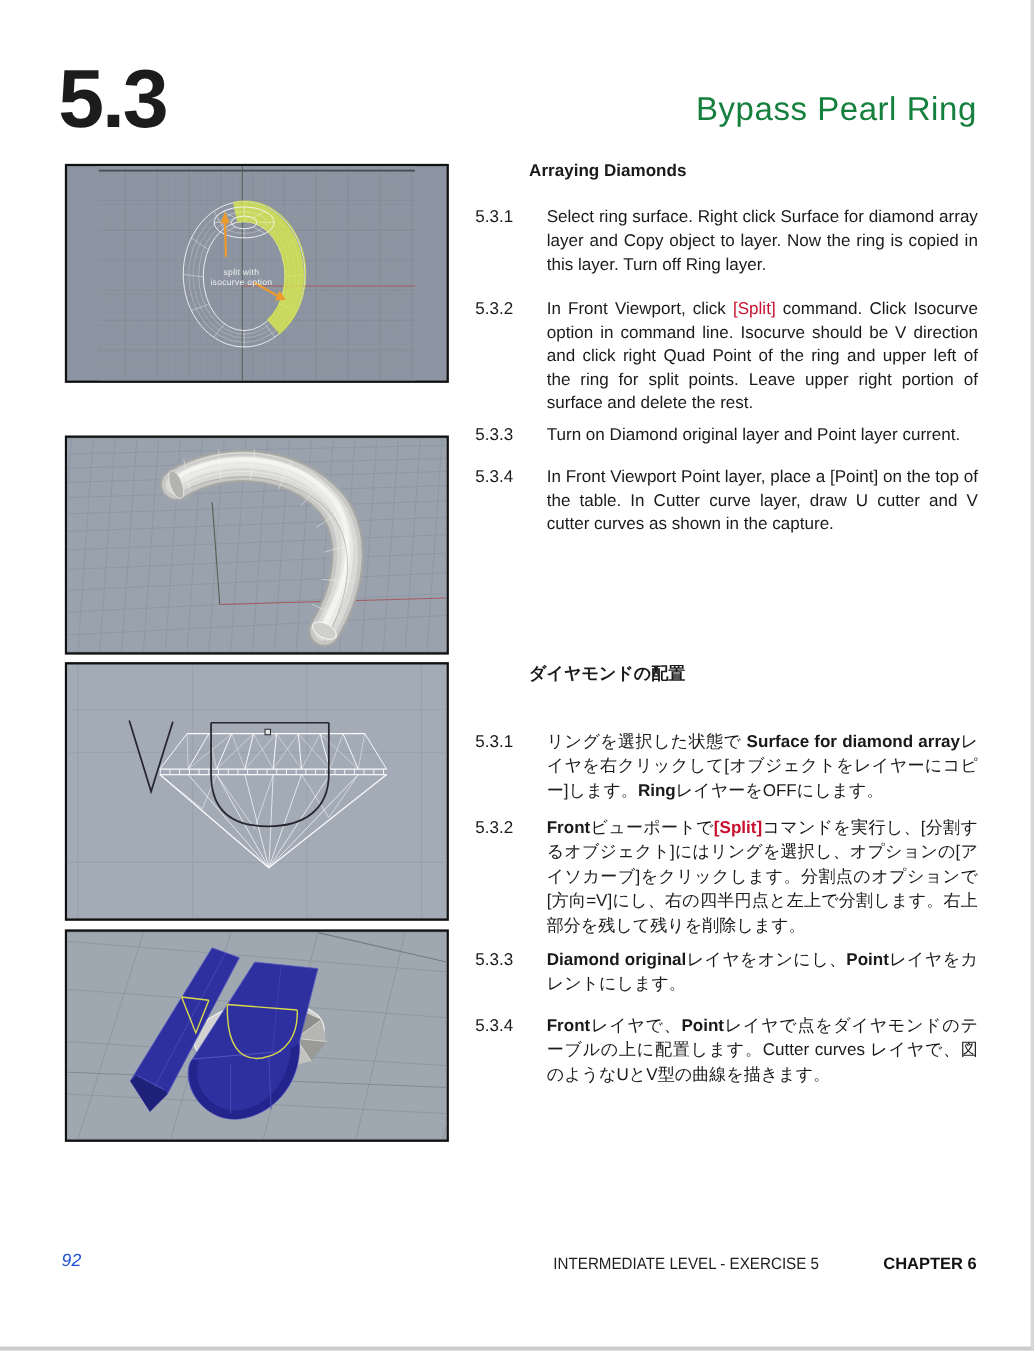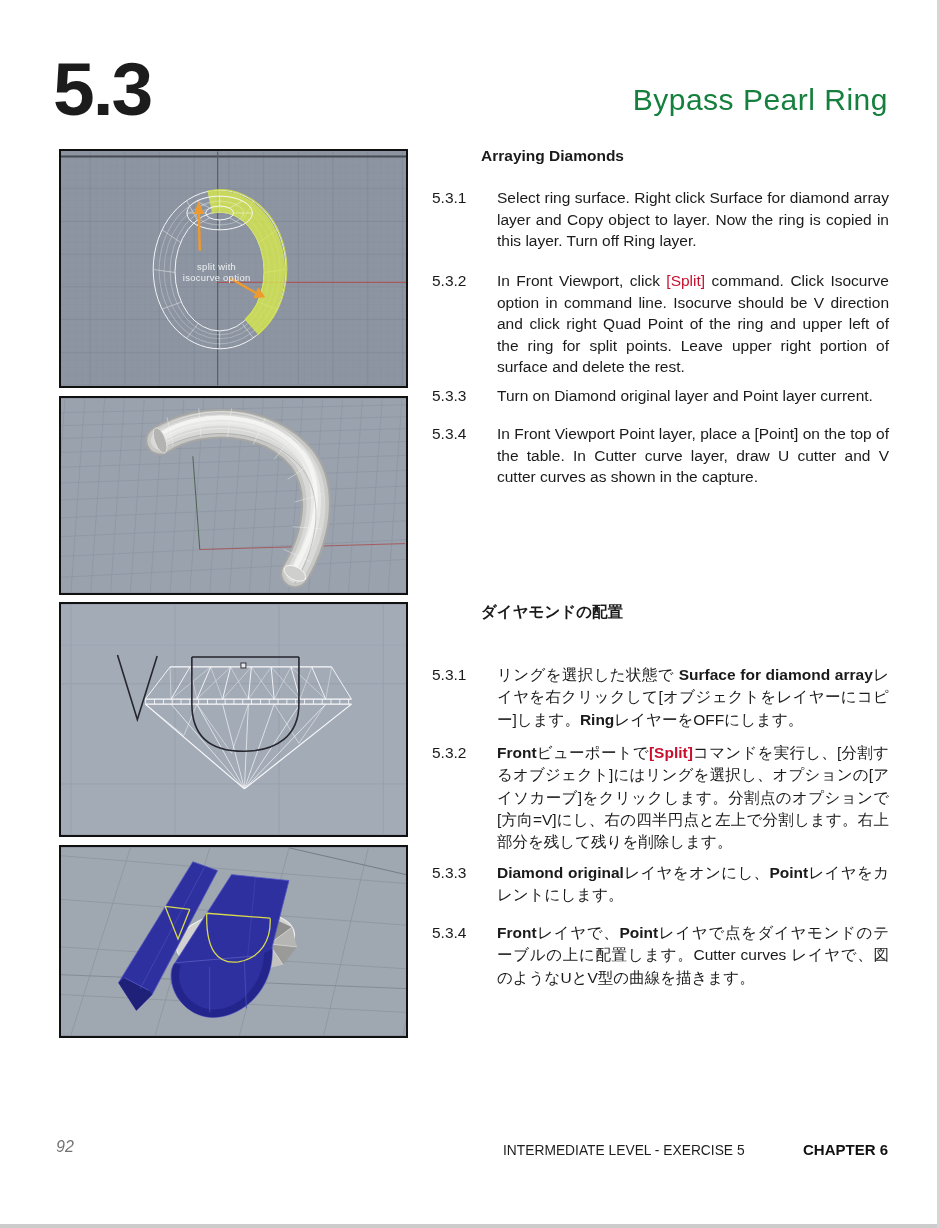--- a/index.html
+++ b/index.html
@@ -10,21 +10,21 @@
 
   
   .section-number{position:absolute;left:53px;top:52px;font-size:75px;line-height:1;
         font-weight:700;letter-spacing:-2px;color:#1c1c1c;}
   .page-title{position:absolute;right:52px;top:85px;font-size:30px;line-height:1;
         color:#15803d;font-weight:400;letter-spacing:.5px;}
 
   
   .figure{position:absolute;left:59px;width:349px;box-sizing:border-box;
           border:2px solid #101010;background:#8c95a1;}
-  #fig1{top:149px;height:239px;}
+  #fig1{top:149px;height:199px;}
   #fig2{top:396px;height:199px;}
   #fig3{top:602px;height:235px;}
   #fig4{top:845px;height:193px;}
   .figure svg{display:block;width:100%;height:100%;}
 
   
   .col-heading{position:absolute;left:481px;font-size:15.5px;font-weight:700;}
   #en-heading{top:147px;}
   #jp-heading{top:602px;}
   .item{position:absolute;left:432px;width:457px;display:flex;gap:16px;}
@@ -32,21 +32,21 @@
   .item .body{flex:1;margin:0;font-size:15.5px;line-height:21.5px;text-align:justify;}
   .item.jp .num{line-height:22.3px;}
   .item.jp .body{line-height:22.3px;}
   #en-item-1{top:187px;} #en-item-2{top:270px;} #en-item-3{top:385px;} #en-item-4{top:423px;}
   #jp-item-1{top:664px;} #jp-item-2{top:742px;} #jp-item-3{top:862px;} #jp-item-4{top:922px;}
   .seg-red{color:#c8102e;}
   .seg-bold{font-weight:700;}
   .seg-red-bold{color:#c8102e;font-weight:700;}
 
   
-  .page-number{position:absolute;left:56px;top:1138px;font-size:16px;font-style:italic;color:#737373;}
+  .page-number{position:absolute;left:56px;top:1138px;font-size:16px;font-style:italic;color:#1d4ed8;}
   .footer-center{position:absolute;left:503px;top:1141px;font-size:15px;color:#1d1d1d;
         transform:scaleX(.92);transform-origin:left center;white-space:nowrap;}
   .footer-right{position:absolute;right:52px;top:1141px;font-size:15px;font-weight:700;color:#111;}
 </style>
 </head>
 <body>
 
 <div class="page">
 
   <div class="section-number">5.3</div>

